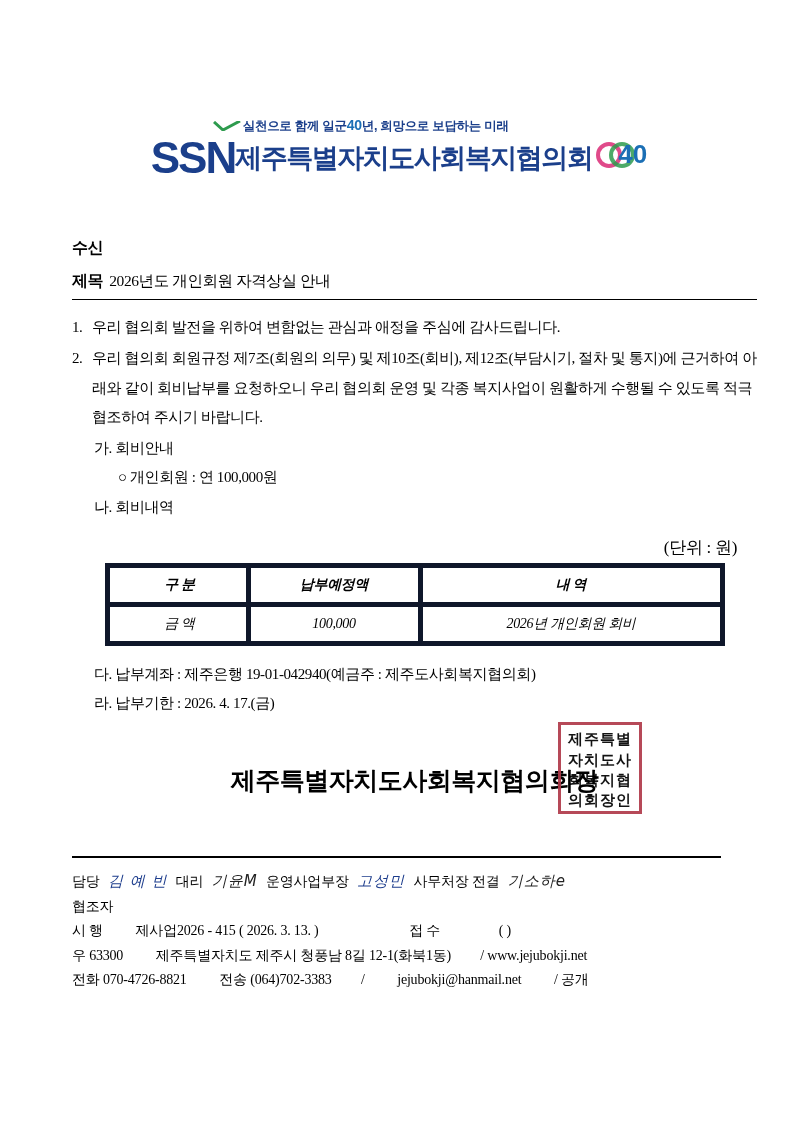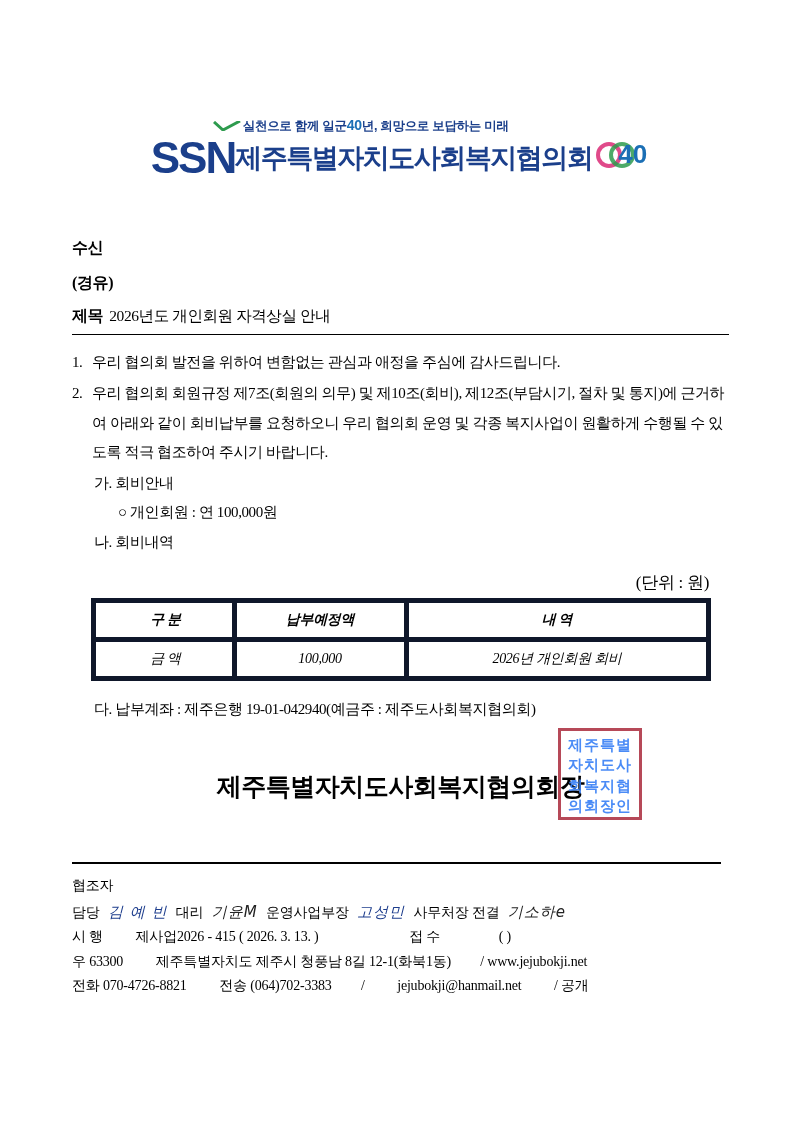--- a/index.html
+++ b/index.html
@@ -105,21 +105,21 @@
     position: absolute;
     left: 22px; top: 2px;
     font-family: "Liberation Sans", sans-serif;
     font-size: 26px;
     font-weight: bold;
     color: #1b6fb5;
   }
 
   
   .doc-body {
-    padding: 0 64px 0 72px;
+    padding: 0 36px 0 72px;
     margin-top: 42px;
   }
   .field-line {
     font-size: 16px;
     font-weight: bold;
     margin-top: 14px;
     letter-spacing: -0.4px;
   }
   .field-line.subject {
     margin-top: 12px;
@@ -214,21 +214,21 @@
     letter-spacing: -0.5px;
   }
   .stamp {
     position: absolute;
     left: 486px;
     top: -42px;
     width: 84px;
     height: 92px;
     border: 3px solid #b03a4a;
     box-sizing: border-box;
-    color: #3b82f6;
+    color: #000000;
     font-size: 15px;
     font-weight: bold;
     line-height: 1.35;
     padding: 4px 2px;
     letter-spacing: 1px;
     opacity: .92;
     font-family: "DejaVu Serif", serif;
   }
   .stamp .row { display: block; }
 
@@ -276,23 +276,20 @@
       <div class="lh-main">
         <span class="ssn">SSN</span><span class="org-name">제주특별자치도사회복지협의회</span><span class="logo40"><span class="ring"></span><span class="ring ring2"></span><span class="zero">40</span></span>
       </div>
     </div>
   </div>
 
   <div class="doc-body">
 
     <div class="field-line">
       <span class="label">수신</span><span class="value"></span>
-    </div>
-    <div class="field-line">
-      <span class="label">(경유)</span>
     </div>
     <div class="field-line subject">
       <span class="label">제목</span><span class="value">2026년도 개인회원 자격상실 안내</span>
     </div>
 
     <hr class="hr-thick">
 
     <div class="item">
       <span class="num">1.</span>
       <span class="txt">우리 협의회 발전을 위하여 변함없는 관심과 애정을 주심에 감사드립니다.</span>
@@ -319,48 +316,49 @@
       <tbody>
         <tr>
           <td class="col1 spaced">금 액</td>
           <td class="col2">100,000</td>
           <td>2026년 개인회원 회비</td>
         </tr>
       </tbody>
     </table>
 
     <div class="sub" style="margin-top:14px">다. 납부계좌 : 제주은행 19-01-042940(예금주 : 제주도사회복지협의회)</div>
+    <div class="sub">라. 납부기한 : 2026. 4. 17.(금)</div>
 
 
     <div class="sign-area">
       <span class="sign-name">제주특별자치도사회복지협의회장</span>
       <div class="stamp">
         <span class="row">제주특별</span>
         <span class="row">자치도사</span>
         <span class="row">회복지협</span>
         <span class="row">의회장인</span>
       </div>
     </div>
 
   </div>
 
   <hr class="foot-rule">
 
   <div class="footer">
-    <div class="ln">협조자</div>
     <div class="ln">
       <span>담당</span>
       <span class="hand blue">김 예 빈</span>
       <span>대리</span>
       <span class="hand">기윤M</span>
       <span>운영사업부장</span>
       <span class="hand blue">고성민</span>
       <span>사무처장 전결</span>
       <span class="hand">기소하e</span>
     </div>
+    <div class="ln">협조자</div>
     <div class="ln">
       <span>시    행</span>
       <span class="gap-s"></span>
       <span>제사업2026 - 415 ( 2026. 3. 13. )</span>
       <span class="gap-l"></span>
       <span>접    수</span>
       <span class="gap-m"></span>
       <span>(                )</span>
     </div>
     <div class="ln">

